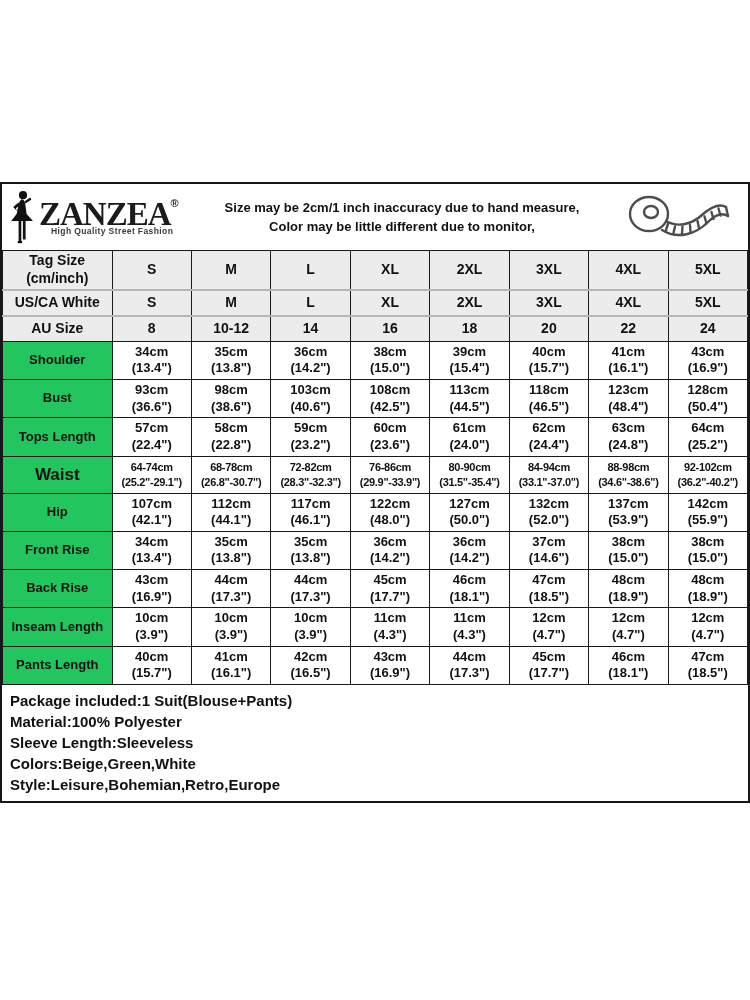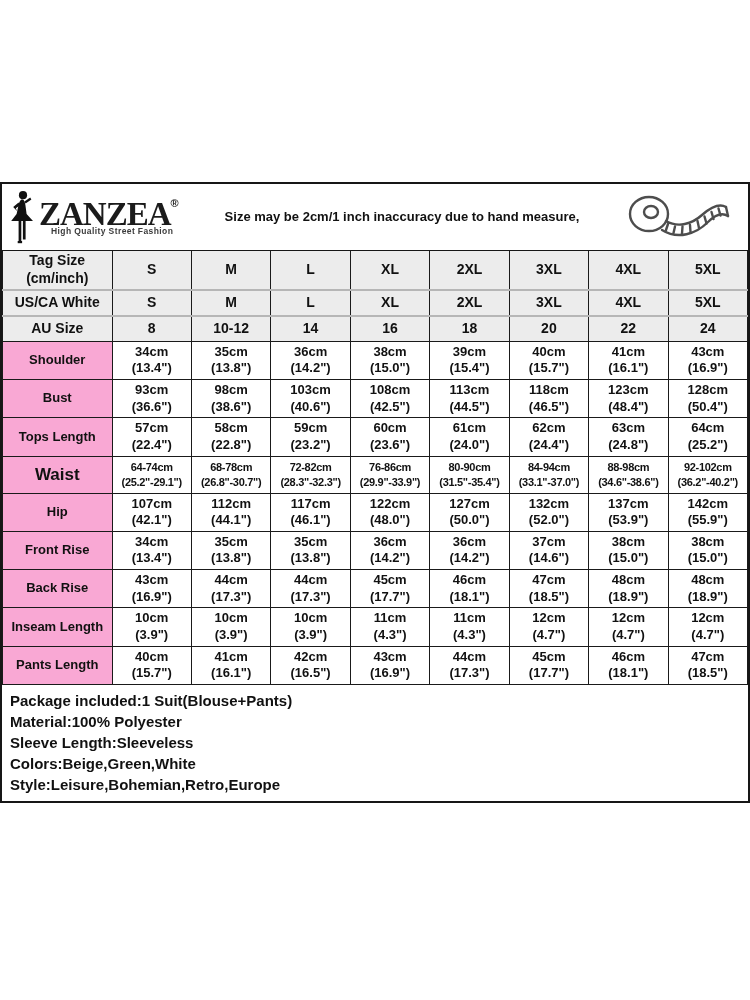--- a/index.html
+++ b/index.html
@@ -24,21 +24,21 @@
   
   table{width:100%;border-collapse:collapse;table-layout:fixed;}
   col.c-label{width:14.7%;}
   td{
     border-left:1px solid #1a1a1a;border-right:1px solid #1a1a1a;
     text-align:center;vertical-align:middle;font-weight:bold;font-size:13px;
     line-height:1.28;padding:2px 0;
   }
   tr.hl-gray>td{border-bottom:2px solid #b6b6b6;}
   tr.hl-dark>td{border-bottom:1px solid #1a1a1a;}
-  td.label{background:#f9a8d4;}
+  td.label{background:#22c55e;}
   tr.shade>td{background:#ececec;font-size:14px;}
   tr.size>td{height:22px;padding:1px 0;}
   tr.tall>td{height:30px;}
   tr.measure>td{height:32px;}
   tr.small>td{font-size:11px;letter-spacing:-.3px;}
   tr.small>td.label{font-size:17px;letter-spacing:0;}
   
   .foot{padding:5px 8px 6px;font-weight:bold;font-size:15px;line-height:21px;}
 </style>
 </head>
@@ -62,20 +62,21 @@
       <div class="logo-text">
         <div class="brand-line">
           <span>ZANZEA</span><sup>®</sup>
         </div>
         <div class="tagline">High Quality Street Fashion</div>
       </div>
     </div>
 
     <div class="notice">
       <div>Size may be 2cm/1 inch inaccuracy due to hand measure,</div>
+      <div>Color may be little different due to monitor,</div>
     </div>
 
     <div class="tape">
       <svg width="118" height="58" viewBox="0 0 118 58" fill="none" stroke="#4d4d4d" stroke-width="2.4" stroke-linecap="round" stroke-linejoin="round">
         <ellipse cx="31" cy="26" rx="19" ry="17"></ellipse>
         <ellipse cx="33" cy="24" rx="7" ry="6"></ellipse>
         <path d="M48 33 C60 40 74 36 84 27 C92 20 101 15 108 19"></path>
         <path d="M44 42 C60 52 78 46 90 34 C97 27 104 24 110 28"></path>
         <path d="M108 19 L110 28"></path>
         <path d="M50 36 L48 42 M57 38.5 L55.5 45 M64.5 38.5 L64 45.5 M72 37 L72.5 44 M79.5 33 L81 40 M86.5 28.5 L88.5 35.5 M93.5 24 L95.5 31 M100.5 20.5 L102.5 27.5"></path>

